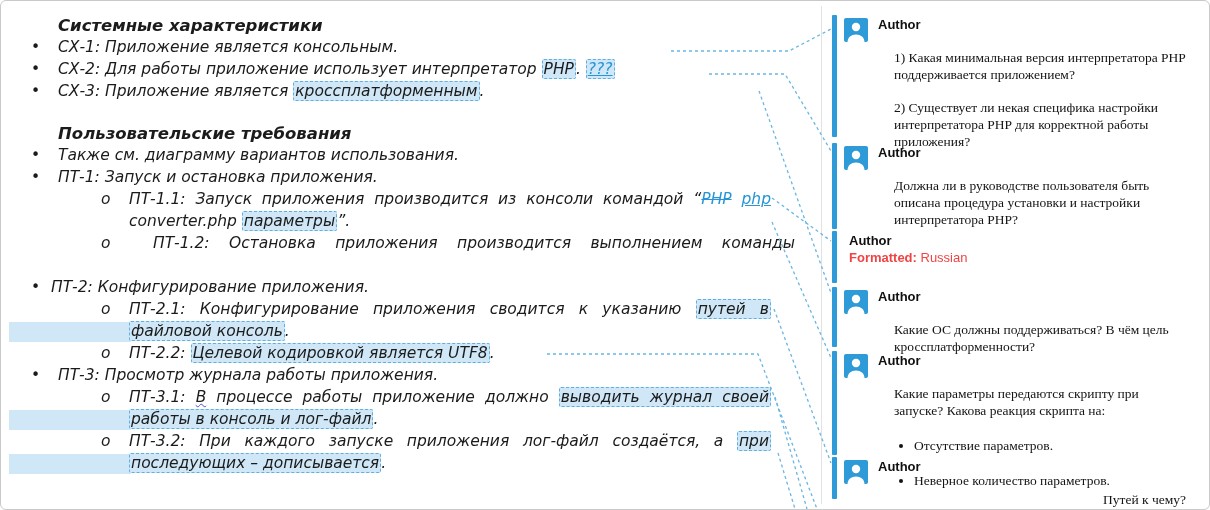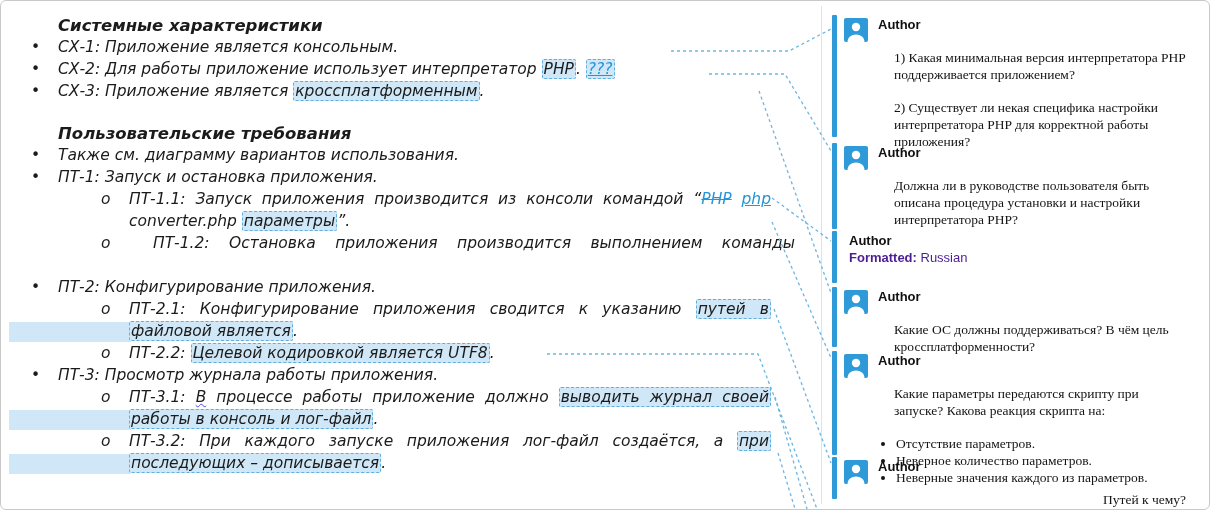--- a/index.html
+++ b/index.html
@@ -23,23 +23,23 @@
   
   .bar{position:absolute;left:831px;width:5px;background:#2e9ad7;border-radius:1px}
   .avatar{position:absolute;left:843px;width:24px;height:24px}
   .author{position:absolute;left:877px;font-weight:bold;font-size:13px;color:#101010;
           font-family:"Liberation Sans",sans-serif;line-height:15px}
   .author.noav{left:848px}
   .cbody{position:absolute;left:877px;width:324px;font-family:"Liberation Serif",serif;
          font-size:13.5px;line-height:17px;color:#141414}
   .cbody p{margin:16px}
   .cbody ul{margin:0 0 0 4px;padding-left:14px}
-  .cbody li{margin:0}
+  .cbody li{margin:18px}
   .fmtline{position:absolute;left:848px;font-family:"Liberation Sans",sans-serif;font-size:13px;
-           color:#4c1d95;line-height:16px}
+           color:#ef4444;line-height:16px}
   .fmtline b{font-weight:bold}
 </style>
 </head>
 <body>
 
 <div class="canvas">
   <div class="doc">
       <div class="line heading" style="top: 14px; left: 57px;"><span>Системные характеристики</span></div>
       <span class="marker" style="left: 30px; top: 36px;">•</span>
       <div class="line" style="top: 36px; left: 57px;"><span>СХ-1: Приложение является консольным.</span></div>
@@ -51,25 +51,25 @@
       <span class="marker" style="left: 30px; top: 144px;">•</span>
       <div class="line" style="top: 144px; left: 57px;"><span>Также см. диаграмму вариантов использования.</span></div>
       <span class="marker" style="left: 30px; top: 166px;">•</span>
       <div class="line" style="top: 166px; left: 57px;"><span>ПТ-1: Запуск и остановка приложения.</span></div>
       <span class="marker" style="left: 100px; top: 188px;">o</span>
       <div class="line just" style="top: 188px; left: 128px; width: 642px;"><span>ПТ-1.1: Запуск приложения производится из консоли командой “</span><span class="del">PHP</span><span> </span><span class="ins">php</span></div>
       <div class="line" style="top: 210px; left: 128px;"><span>converter.php </span><span class="hl box">параметры</span><span>”.</span></div>
       <span class="marker" style="left: 100px; top: 232px;">o</span>
       <div class="line just" style="top: 232px; left: 128px; width: 642px; margin-left: 24px;"><span>ПТ-1.2: Остановка приложения производится выполнением команды</span></div>
       <span class="marker" style="left: 30px; top: 276px;">•</span>
-      <div class="line" style="top: 276px; left: 57px; text-align: center;"><span>ПТ-2: Конфигурирование приложения.</span></div>
+      <div class="line" style="top: 276px; left: 50px; text-align: center;"><span>ПТ-2: Конфигурирование приложения.</span></div>
       <span class="marker" style="left: 100px; top: 298px;">o</span>
       <div class="line just" style="top: 298px; left: 128px; width: 642px;"><span>ПТ-2.1: Конфигурирование приложения сводится к указанию </span><span class="hl box">путей в</span></div>
       <div class="band" style="top: 321px;"></div>
-      <div class="line" style="top: 320px; left: 128px;"><span class="hl box">файловой является</span><span>.</span></div>
+      <div class="line" style="top: 320px; left: 128px;"><span class="hl box">файловой консоль</span><span>.</span></div>
       <span class="marker" style="left: 100px; top: 342px;">o</span>
       <div class="line" style="top: 342px; left: 128px;"><span>ПТ-2.2: </span><span class="hl box">Целевой кодировкой является UTF8</span><span>.</span></div>
       <span class="marker" style="left: 30px; top: 364px;">•</span>
       <div class="line" style="top: 364px; left: 57px;"><span>ПТ-3: Просмотр журнала работы приложения.</span></div>
       <span class="marker" style="left: 100px; top: 386px;">o</span>
       <div class="line just" style="top: 386px; left: 128px; width: 642px;"><span>ПТ-3.1: </span><span class="sq">В</span><span> процессе работы приложение должно </span><span class="hl box">выводить журнал своей</span></div>
       <div class="band" style="top: 409px;"></div>
       <div class="line" style="top: 408px; left: 128px;"><span class="hl box">работы в консоль и лог-файл</span><span>.</span></div>
       <span class="marker" style="left: 100px; top: 430px;">o</span>
       <div class="line just" style="top: 430px; left: 128px; width: 642px;"><span>ПТ-3.2: При каждого запуске приложения лог-файл создаётся, а </span><span class="hl box">при</span></div>

